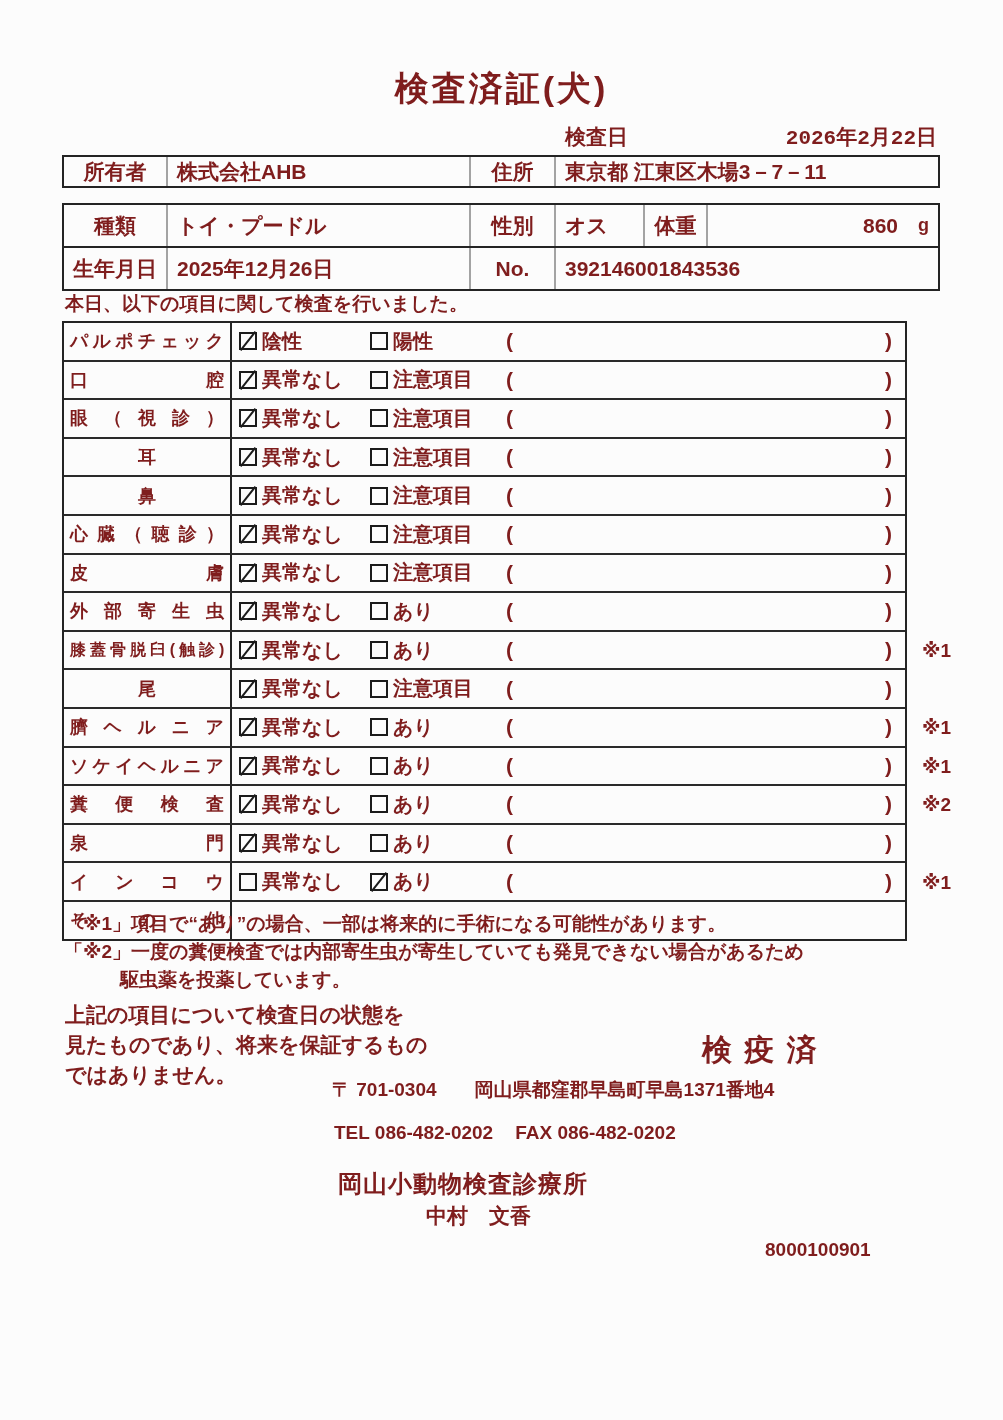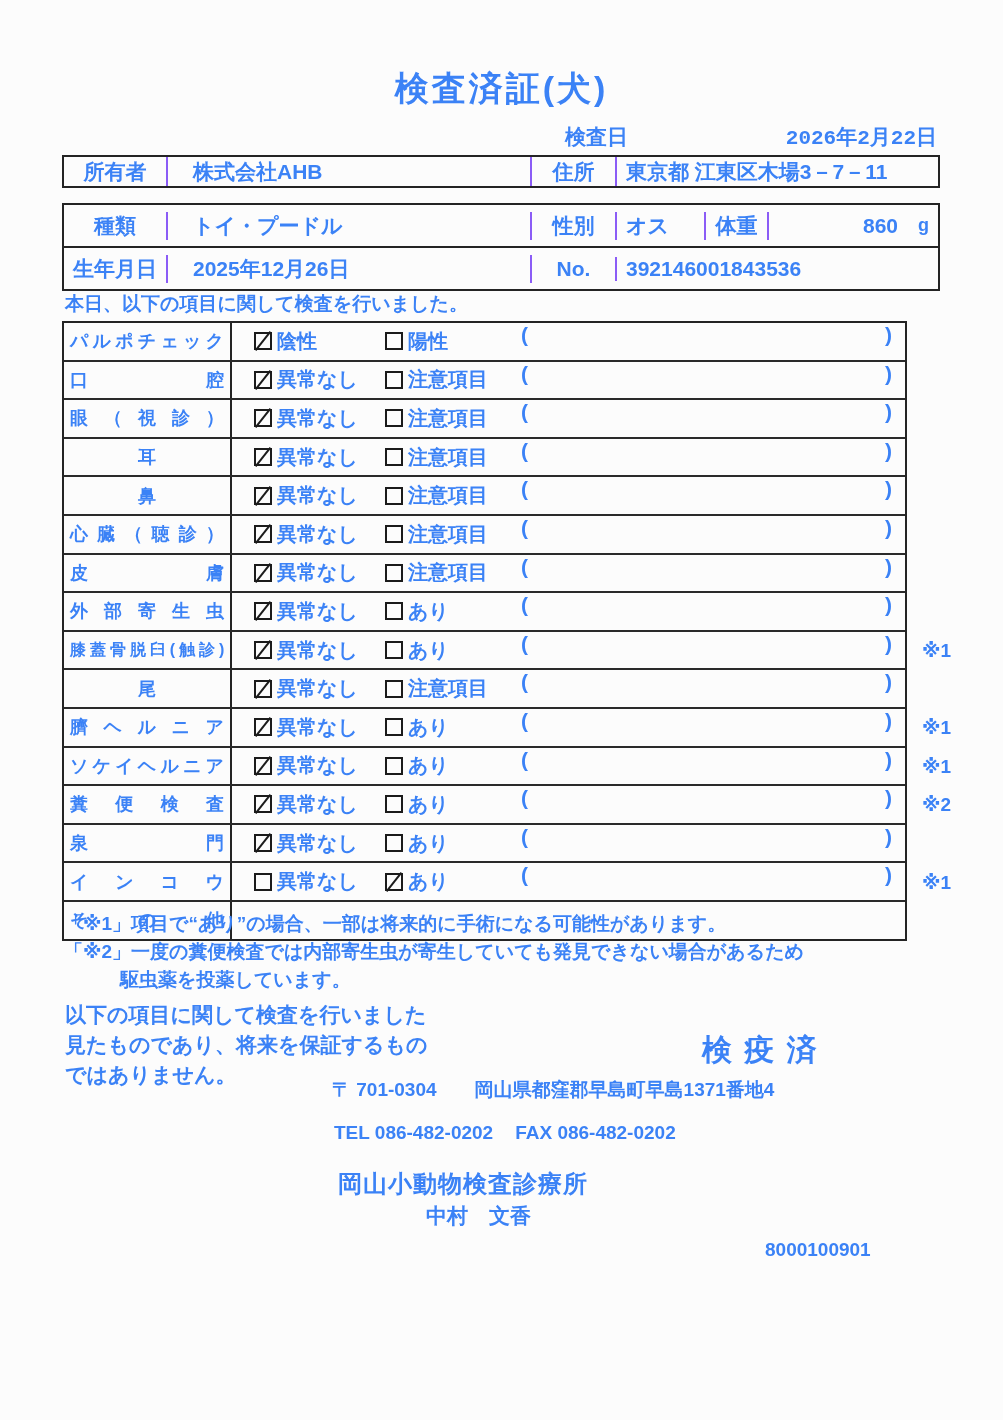--- a/index.html
+++ b/index.html
@@ -1,56 +1,56 @@
 <!DOCTYPE html>
 <html lang="ja"><head>
 <meta charset="utf-8">
 <style>
   html,body{margin:0;padding:0;background:#e8e8e8;}
   .page{
     position:relative; width:1003px; height:1420px; background:#fcfcfc;
     font-family:"Liberation Sans","DejaVu Sans",sans-serif;
-    color:#3b82f6; font-weight:bold; overflow:hidden;
+    color:#7f1d1d; font-weight:bold; overflow:hidden;
   }
   
   .doc-title{position:absolute; top:66px; left:0; right:0; text-align:center;
     font-size:34px; letter-spacing:3px;}
   .date-row{position:absolute; top:123px; left:565px; right:66px;
     display:flex; justify-content:space-between; font-size:21px;font-family:Liberation Mono, monospace;}
   
   .tbl{position:absolute; left:62px; width:878px; border:2px solid #242424; box-sizing:border-box;}
   .tbl-row{display:flex; align-items:stretch;}
   .tbl-row + .tbl-row{border-top:2px solid #242424;}
   .cell{display:flex; align-items:center; box-sizing:border-box; font-size:21px;}
   .cell.lab{justify-content:center;}
   .cell.val{padding-left:9px;}
-  .bR{border-right:2px solid #8b5cf6;}
+  .bR{border-right:2px solid #a3a3a3;}
   #owner-table{top:155px; height:33px;}
   #owner-table .tbl-row{height:29px;}
   #animal-table{top:203px;}
-  #animal-table .tbl-row{height:41px;align-items:center;}
-  .w-lab1{width:104px;} .w-val1{width:348px;margin-left:16px;} .w-lab2{width:85px;}
+  #animal-table .tbl-row{height:41px;}
+  .w-lab1{width:104px;} .w-val1{width:303px;} .w-lab2{width:85px;}
   .w-sex{width:89px;} .w-wlab{width:63px;}
   .weight-val{flex:1; display:flex; justify-content:flex-end; align-items:center;
     padding-right:9px; gap:20px;}
   .weight-val .unit{font-size:18px;}
   .flex1{flex:1;}
   
   .intro{position:absolute; top:291px; left:65px; font-size:19px;}
   
   .check-table{position:absolute; top:321px; left:62px; width:845px;
     border:2px solid #242424; box-sizing:border-box;}
   .check-row{position:relative; display:flex; align-items:stretch; height:36.6px;}
   .check-row + .check-row{border-top:2px solid #2a2a2a;}
   .lbl-cell{width:168px; border-right:2px solid #242424; box-sizing:border-box;
     display:flex; align-items:center; justify-content:space-between;
     padding:0 6px; font-size:18px;}
   .lbl-cell.single{justify-content:center;}
   .lbl-cell.tight{font-size:16px; letter-spacing:-0.5px;}
-  .row-content{flex:1; display:flex; padding-left:22px; font-size:20px;}
+  .row-content{flex:1; display:flex; align-items:center; padding-left:7px; font-size:20px;}
   .opt{display:flex; align-items:center; gap:5px;}
   .opt1{width:131px;} .opt2{width:136px;}
   .cb{width:14px; height:14px; border:2px solid #1b1b1b; display:inline-block;
     position:relative; flex:0 0 auto; background:#fcfcfc;}
   .cb.checked::after{content:""; position:absolute; left:50%; top:50%;
     width:24px; height:2px; background:#1b1b1b;
     transform:translate(-50%,-50%) rotate(-52deg);}
   .paren{font-size:21px;}
   .paren-close{padding-right:13px;}
   .row-note{position:absolute; right:-46px; top:50%; transform:translateY(-50%);
@@ -469,21 +469,21 @@
     </div>
   </div>
 
   <div class="footnotes">
     <div class="fn">「※1」項目で“あり”の場合、一部は将来的に手術になる可能性があります。</div>
     <div class="fn">「※2」一度の糞便検査では内部寄生虫が寄生していても発見できない場合があるため</div>
     <div class="fn indent">駆虫薬を投薬しています。</div>
   </div>
 
   <div class="disclaimer">
-    <div>以下の項目に関して検査を行いました</div>
+    <div>上記の項目について検査日の状態を</div>
     <div>見たものであり、将来を保証するもの</div>
     <div>ではありません。</div>
   </div>
 
   <div class="stamp">検 疫 済</div>
 
   <div class="addr-line">
     <span>〒 701-0304</span>
     <span>岡山県都窪郡早島町早島1371番地4</span>
   </div>

